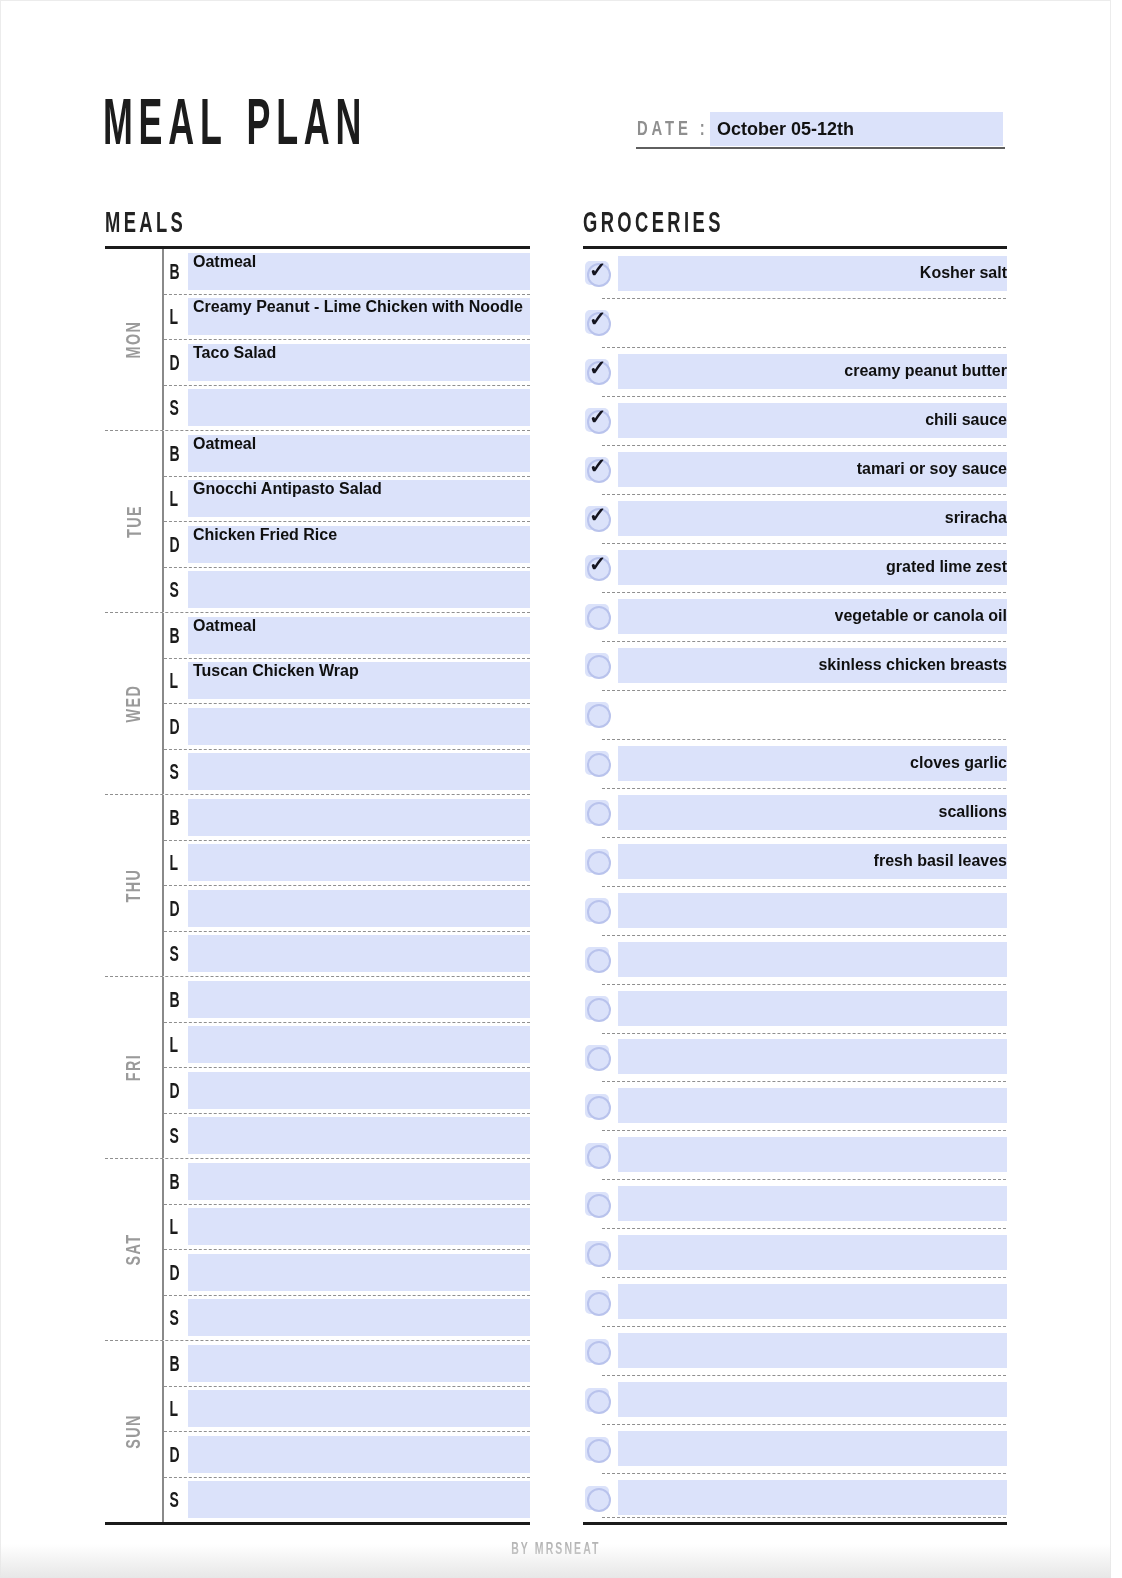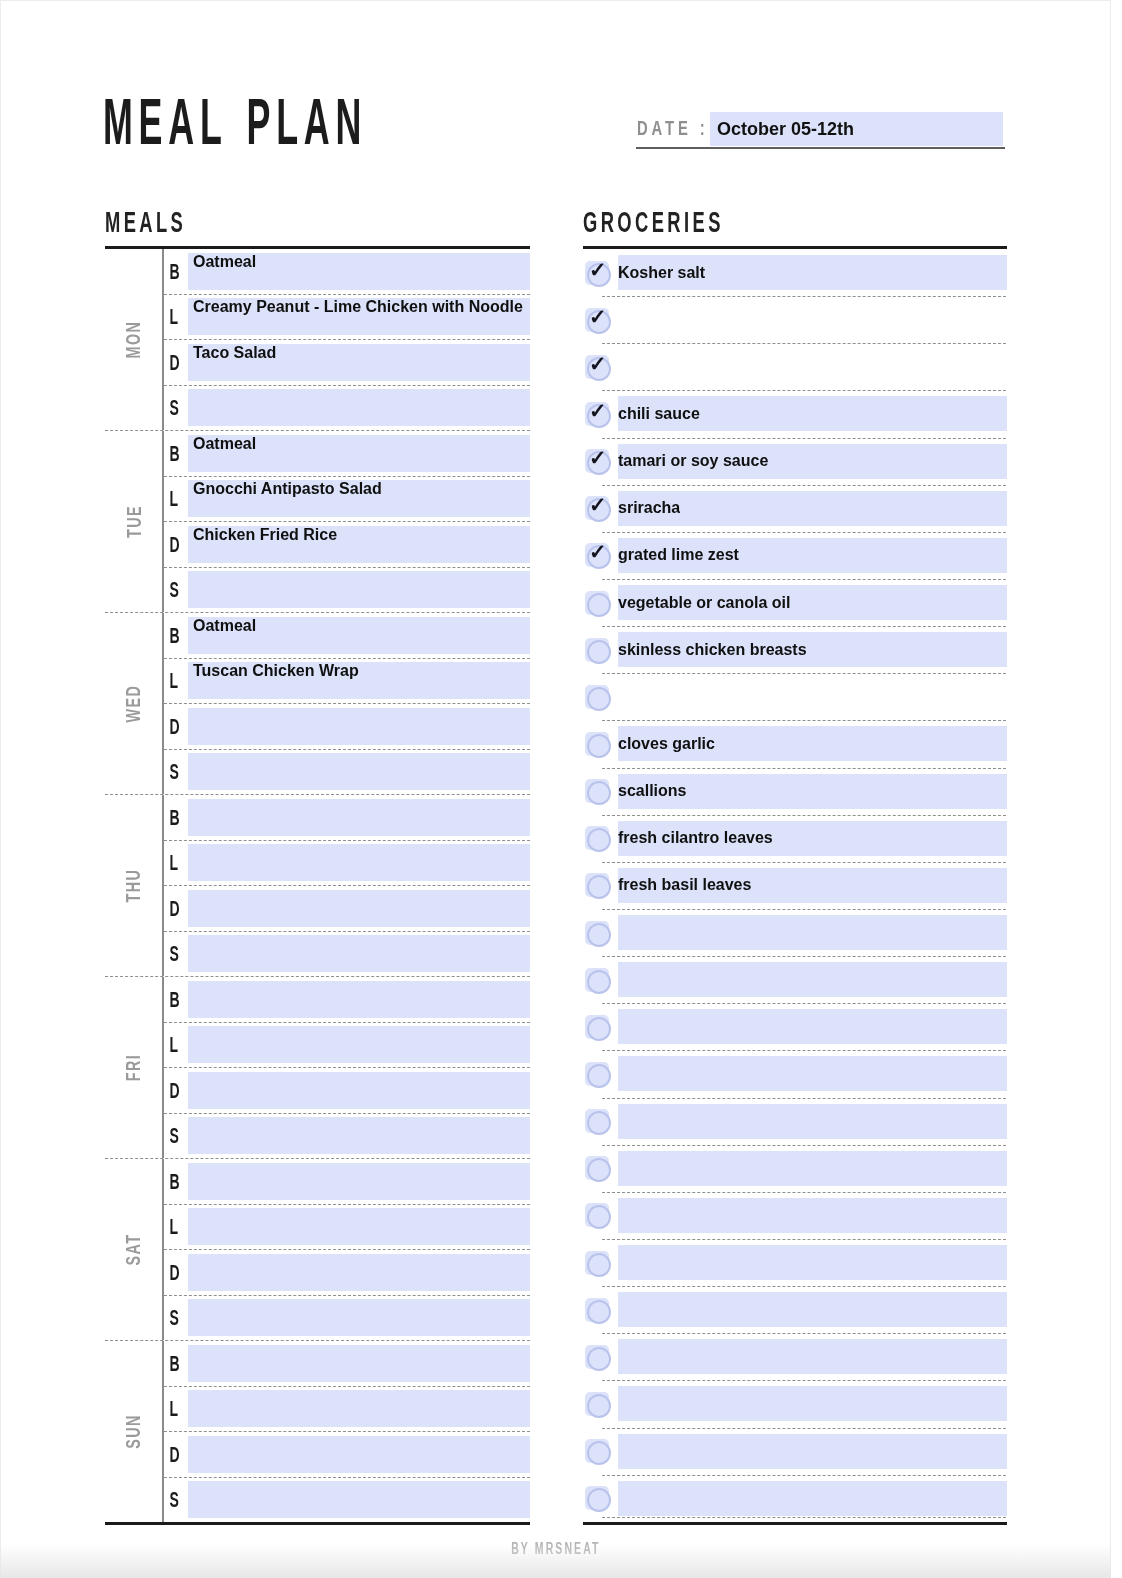--- a/index.html
+++ b/index.html
@@ -86,21 +86,21 @@
   .gcheck::before{
     content:"";position:absolute;left:2px;top:2px;width:20px;height:20px;border-radius:50%;
     border:2px solid var(--ring);
   }
   .check{
     position:absolute;left:4px;top:-2px;font-size:21px;font-weight:bold;
     color:var(--checkcol);line-height:1;
   }
   .gfield{
     flex:1;margin-left:9px;height:35px;background:var(--hl);
-    display:flex;align-items:center;padding-left:0;min-width:0;
+    display:flex;align-items:center;padding-left:16px;min-width:0;justify-content:flex-end;
   }
   .gtext{font-size:16px;font-weight:bold;color:#101010;white-space:nowrap;overflow:hidden;}
 
   .footer{position:absolute;top:1540px;left:0;right:0;text-align:center;}
   .footer-text{
     color:#b5b5b5;font-size:15px;font-weight:bold;letter-spacing:3px;
     display:inline-block;transform:scale(0.7,1.05);white-space:nowrap;
   }
   .bottom-shade{
     position:absolute;left:0;right:0;bottom:0;height:34px;
@@ -354,20 +354,23 @@
       </div>
       <div class="grocery-row">
         <div class="gcheck checked">
           <span class="check">✓</span>
         </div>
       </div>
       <div class="grocery-row">
         <div class="gcheck checked">
           <span class="check">✓</span>
         </div>
+        <div class="gfield">
+          <span class="gtext">creamy peanut butter</span>
+        </div>
       </div>
       <div class="grocery-row">
         <div class="gcheck checked">
           <span class="check">✓</span>
         </div>
         <div class="gfield">
           <span class="gtext">chili sauce</span>
         </div>
       </div>
       <div class="grocery-row">
@@ -422,28 +425,20 @@
         <div class="gfield">
           <span class="gtext">cloves garlic</span>
         </div>
       </div>
       <div class="grocery-row">
         <div class="gcheck">
           <span class="check"></span>
         </div>
         <div class="gfield">
           <span class="gtext">scallions</span>
-        </div>
-      </div>
-      <div class="grocery-row">
-        <div class="gcheck">
-          <span class="check"></span>
-        </div>
-        <div class="gfield">
-          <span class="gtext">fresh cilantro leaves</span>
         </div>
       </div>
       <div class="grocery-row">
         <div class="gcheck">
           <span class="check"></span>
         </div>
         <div class="gfield">
           <span class="gtext">fresh basil leaves</span>
         </div>
       </div>

